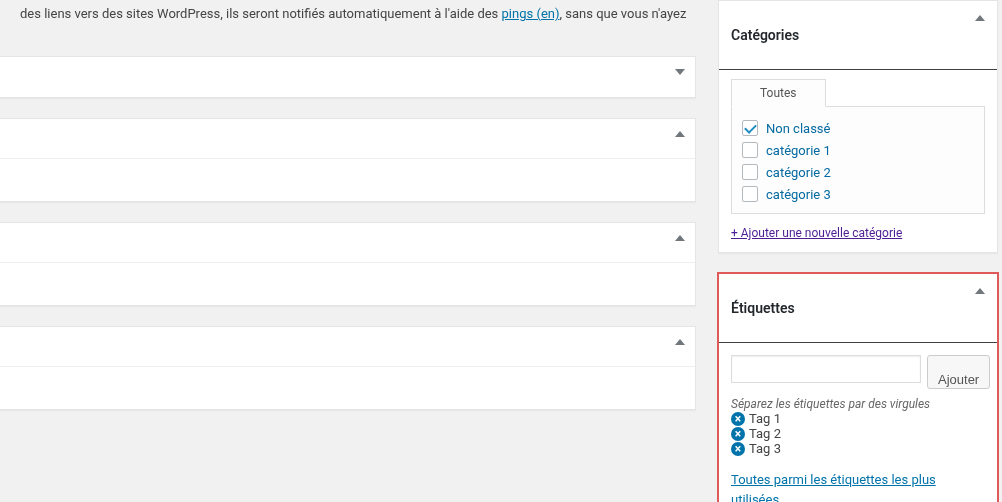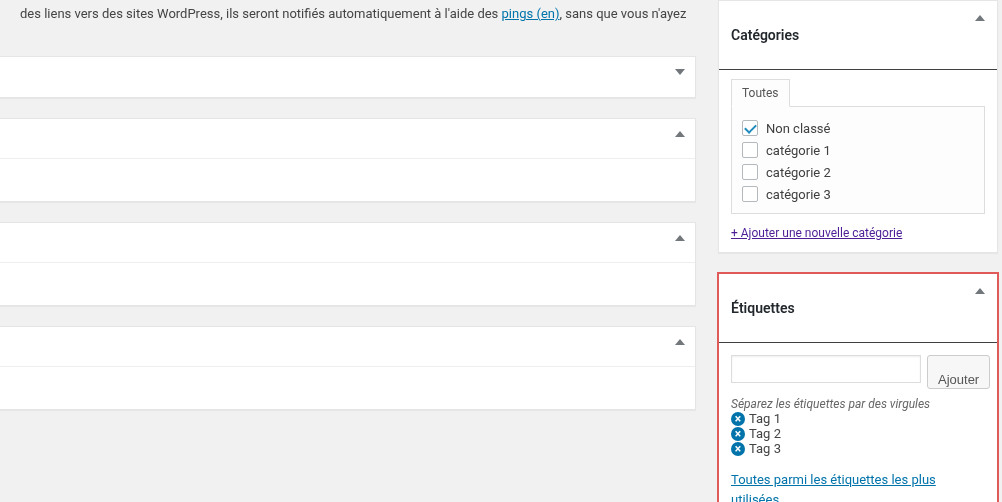--- a/index.html
+++ b/index.html
@@ -84,21 +84,21 @@
     }
     .panel-body {
       padding: 0 12px 12px 12px;
     }
     .tabs {
       display: flex;
       border-bottom: 1px solid #ddd;
       margin: 8px 0 0 0;
     }
     .tab {
-      padding: 6px 10px;
+      padding: 6px 28px;
       font-size: 12px;
       color: #0073aa;
       border: 1px solid transparent;
       border-bottom: none;
       cursor: pointer;
       position: relative;
       top: 1px;
     }
     .tab.active {
       color: #555;
@@ -110,21 +110,21 @@
       border: 1px solid #ddd;
       border-top: none;
       padding: 10px 10px 8px 10px;
       background: #fdfdfd;
     }
     .cat-item {
       display: flex;
       align-items: center;
       padding: 3px 0;
       font-size: 13px;
-      color: #404040;
+      color: #0369a1;
     }
     .cat-item .cb {
       width: 16px; height: 16px;
       border: 1px solid #b4b9be;
       background: #fff;
       margin-right: 8px;
       display: inline-flex;
       align-items: center;
       justify-content: center;
       border-radius: 2px;

